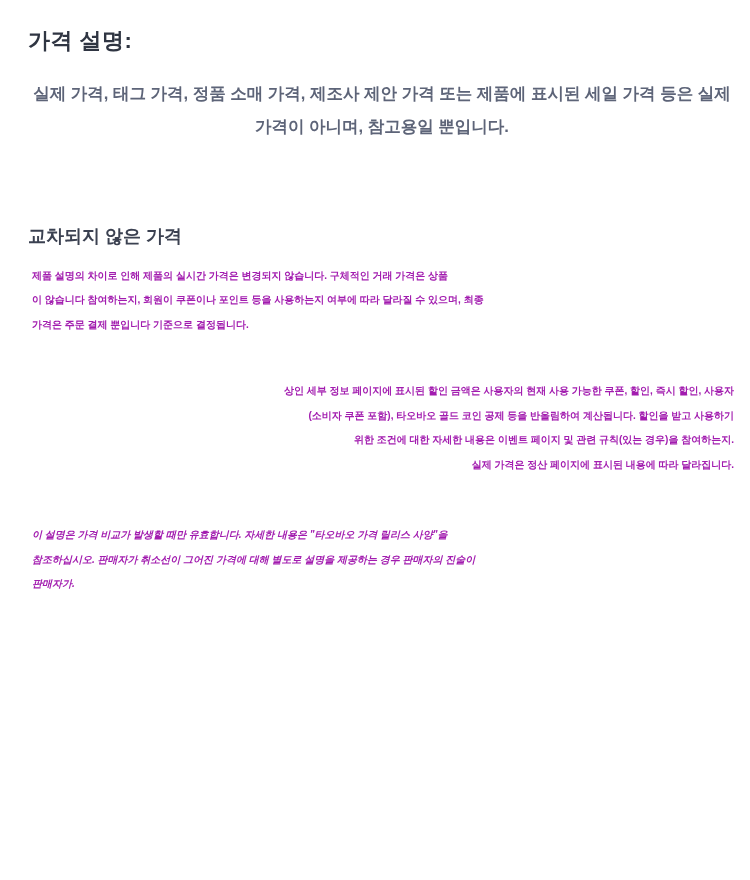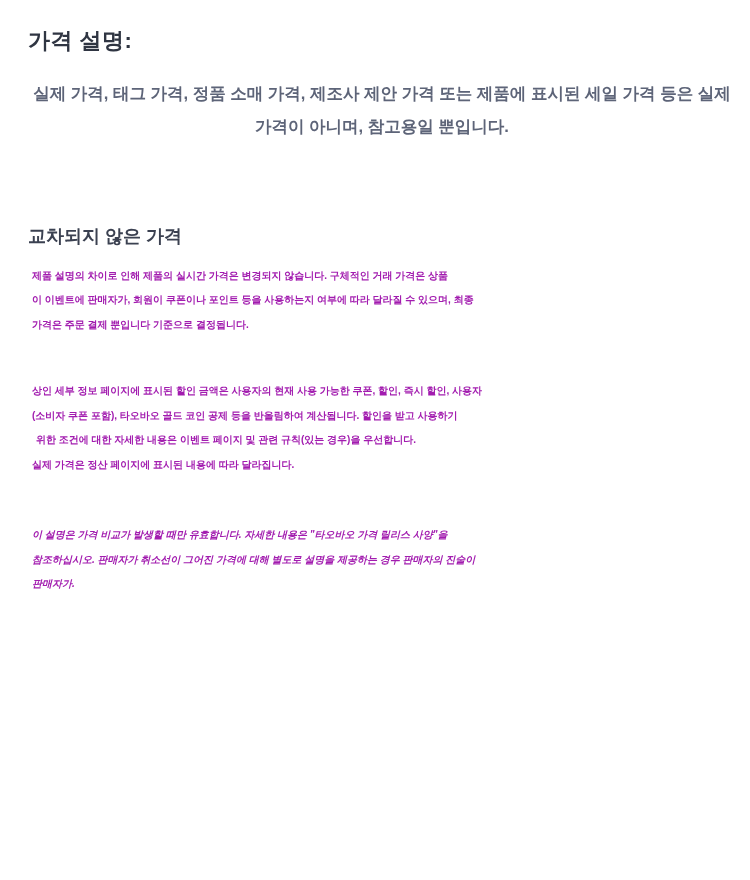--- a/index.html
+++ b/index.html
@@ -62,20 +62,21 @@
     line-height: 2.45;
     margin: 14px 0 0 0;
     max-width: 706px;
     word-break: keep-all;
   }
   .body-block.indent-1 {
     margin-left: 4px;
   }
   .body-block.gap-lg {
     margin-top: 42px;
+    text-align: right;
   }
   .body-block.gap-xl {
     margin-top: 46px;
     font-style: italic;
   }
   .line {
     display: block;
   }
   .line.ind {
     padding-left: 4px;
@@ -90,28 +91,28 @@
 
   <div class="section">
     <p class="lead-paragraph">실제 가격, 태그 가격, 정품 소매 가격, 제조사 제안 가격 또는 제품에 표시된 세일 가격 등은 실제 가격이 아니며, 참고용일 뿐입니다.</p>
   </div>
 
   <div class="section">
     <h3 class="section-heading-sm">교차되지 않은 가격</h3>
 
     <div class="body-block indent-1">
       <span class="line">제품 설명의 차이로 인해 제품의 실시간 가격은 변경되지 않습니다. 구체적인 거래 가격은 상품</span>
-      <span class="line">이 이벤트에 판매자가, 회원이 쿠폰이나 포인트 등을 사용하는지 여부에 따라 달라질 수 있으며, 최종</span>
+      <span class="line">이 않습니다 참여하는지, 회원이 쿠폰이나 포인트 등을 사용하는지 여부에 따라 달라질 수 있으며, 최종</span>
       <span class="line">가격은 주문 결제 뿐입니다 기준으로 결정됩니다.</span>
     </div>
 
     <div class="body-block indent-1 gap-lg">
       <span class="line">상인 세부 정보 페이지에 표시된 할인 금액은 사용자의 현재 사용 가능한 쿠폰, 할인, 즉시 할인, 사용자</span>
       <span class="line">(소비자 쿠폰 포함), 타오바오 골드 코인 공제 등을 반올림하여 계산됩니다. 할인을 받고 사용하기</span>
-      <span class="line ind">위한 조건에 대한 자세한 내용은 이벤트 페이지 및 관련 규칙(있는 경우)을 우선합니다.</span>
+      <span class="line ind">위한 조건에 대한 자세한 내용은 이벤트 페이지 및 관련 규칙(있는 경우)을 참여하는지.</span>
       <span class="line">실제 가격은 정산 페이지에 표시된 내용에 따라 달라집니다.</span>
     </div>
 
     <div class="body-block indent-1 gap-xl">
       <span class="line">이 설명은 가격 비교가 발생할 때만 유효합니다. 자세한 내용은 "타오바오 가격 릴리스 사양"을</span>
       <span class="line">참조하십시오. 판매자가 취소선이 그어진 가격에 대해 별도로 설명을 제공하는 경우 판매자의 진술이</span>
       <span class="line">판매자가.</span>
     </div>
   </div>
 

